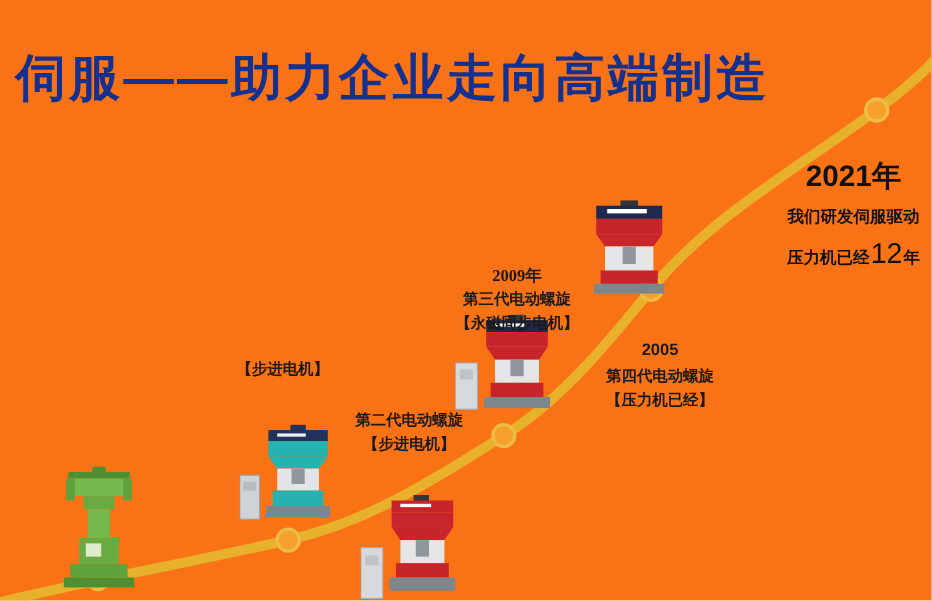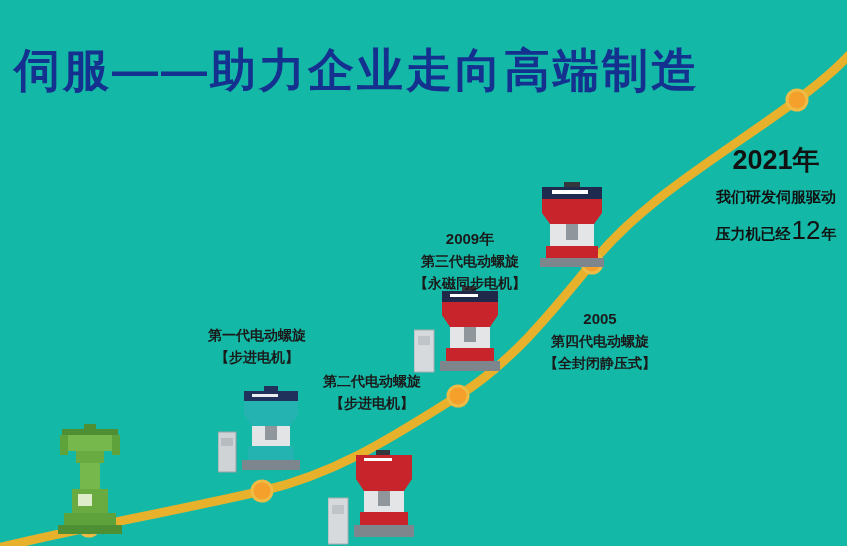--- a/index.html
+++ b/index.html
@@ -1,21 +1,21 @@
 <!DOCTYPE html>
 <html><head>
 <meta charset="utf-8">
 <style>
   html, body { margin: 0; padding: 0; background: #ffffff; }
   .canvas {
     position: relative;
     width: 847px;
     height: 546px;
     overflow: hidden;
-    background: #14b8a6;
+    background: #f97316;
     font-family: "Liberation Sans", "DejaVu Sans", sans-serif;
   }
   .curve-layer {
     position: absolute;
     left: 0; top: 0;
     width: 847px; height: 546px;
     z-index: 1;
   }
   .title {
     position: absolute;
@@ -43,21 +43,21 @@
     text-align: center;
     font-weight: 700;
     color: #1a1a1a;
     font-size: 14px;
     line-height: 22px;
   }
   .label .year { font-size: 15px; }
   .label-1996 { left: 38px;  top: 383px; width: 104px; }
   .label-2007 { left: 192px; top: 324px; width: 130px; }
   .label-2008 { left: 308px; top: 370px; width: 128px; }
-  .label-2009 { left: 400px; top: 228px; width: 140px; }
+  .label-2009 { left: 400px; top: 240px; width: 140px; font-family: Liberation Serif, serif; }
   .label-2012 { left: 532px; top: 308px; width: 136px; }
   .highlight {
     position: absolute;
     left: 696px; top: 142px; width: 160px;
     z-index: 3;
     text-align: center;
     color: #111;
   }
   .highlight .hl-year {
     font-size: 27px;
@@ -173,39 +173,38 @@
       <polygon points="16,31 76,31 68,42 24,42" fill="#c8242b"></polygon>
       <rect x="24" y="42" width="44" height="22" fill="#e4e5e7"></rect>
       <rect x="40" y="42" width="12" height="16" fill="#8f969c"></rect>
       <rect x="20" y="64" width="52" height="12" fill="#c8242b"></rect>
       <rect x="14" y="76" width="64" height="9" fill="#7d868c"></rect>
     </svg>
   </div>
 
 
   <div class="label label-2007">
-    <div class="line">第一代电动螺旋</div>
     <div class="line">【步进电机】</div>
   </div>
 
   <div class="label label-2008">
     <div class="line">第二代电动螺旋</div>
     <div class="line">【步进电机】</div>
   </div>
 
   <div class="label label-2009">
     <div class="year">2009年</div>
     <div class="line">第三代电动螺旋</div>
     <div class="line">【永磁同步电机】</div>
   </div>
 
   <div class="label label-2012">
     <div class="year">2005</div>
     <div class="line">第四代电动螺旋</div>
-    <div class="line">【全封闭静压式】</div>
+    <div class="line">【压力机已经】</div>
   </div>
 
   <div class="highlight">
     <div class="hl-year">2021年</div>
     <div class="hl-line1">我们研发伺服驱动</div>
     <div class="hl-line2"><span>压力机已经</span><span class="big-num">12</span><span>年</span></div>
   </div>
 
 </div>
 

